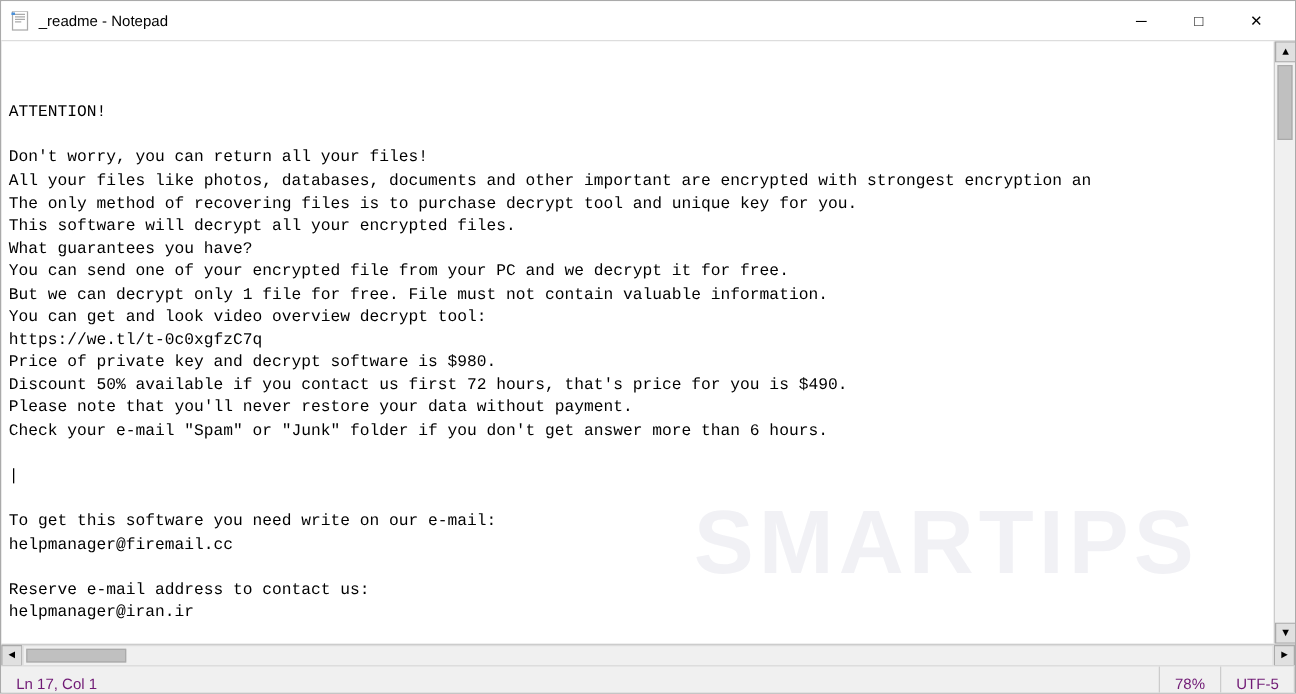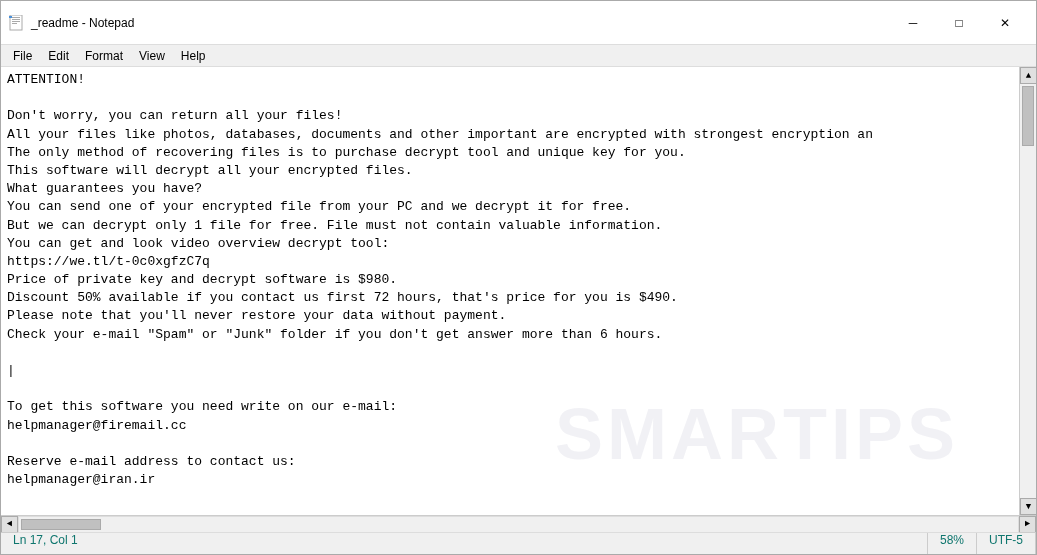--- a/index.html
+++ b/index.html
@@ -21,21 +21,21 @@
       background: #fff;
       border: 1px solid #aaa;
       display: flex;
       flex-direction: column;
       box-shadow: 2px 2px 8px rgba(0,0,0,0.3);
     }
 
     
     .title-bar {
       background: #fff;
-      height: 44px;
+      height: 32px;
       display: flex;
       align-items: center;
       padding: 0 8px;
       border-bottom: 1px solid #ddd;
       user-select: none;
     }
     .title-bar-icon {
       width: 16px;
       height: 16px;
       margin-right: 6px;
@@ -88,20 +88,21 @@
     .text-container {
       flex: 1;
       position: relative;
       overflow: hidden;
       display: flex;
     }
     .text-area-wrapper {
       flex: 1;
       overflow: auto;
       position: relative;
+      margin-top: 44px;
     }
     .notepad-content {
       padding: 4px 6px;
       font-family: 'Courier New', Courier, monospace;
       font-size: 13px;
       color: #000;
       white-space: pre;
       line-height: 1.4;
       min-height: 100%;
       min-width: 100%;
@@ -169,25 +170,25 @@
       height: 22px;
       background: #f0f0f0;
       border-top: 1px solid #ccc;
       display: flex;
       align-items: center;
     }
     .status-section {
       padding: 0 12px;
       font-family: 'Segoe UI', Arial, sans-serif;
       font-size: 12px;
-      color: #0f766e;
+      color: #701a75;
       border-right: 1px solid #ccc;
       height: 100%;
       display: flex;
-      align-items: flex-start;
+      align-items: flex-end;
     }
     .status-section:first-child {
       flex: 1;
     }
     .scrollbar-h-container {
       display: flex;
       align-items: center;
       background: #f0f0f0;
       border-top: 1px solid #ccc;
       height: 17px;
@@ -243,27 +244,20 @@
       </svg>
     </span>
     <span class="title-bar-text">_readme - Notepad</span>
     <div class="title-bar-controls">
       <button class="title-btn">─</button>
       <button class="title-btn">□</button>
       <button class="title-btn close">✕</button>
     </div>
   </div>
 
-  <div class="menu-bar">
-    <span class="menu-item">File</span>
-    <span class="menu-item">Edit</span>
-    <span class="menu-item">Format</span>
-    <span class="menu-item">View</span>
-    <span class="menu-item">Help</span>
-  </div>
 
   <div class="text-container">
     <div class="text-area-wrapper">
       <div style="position:relative; min-height:100%;">
         <div class="watermark">SMARTIPS</div>
         <pre class="notepad-content">ATTENTION!
 
 Don't worry, you can return all your files!
 All your files like photos, databases, documents and other important are encrypted with strongest encryption an
 The only method of recovering files is to purchase decrypt tool and unique key for you.
@@ -306,20 +300,20 @@
         <div class="scrollbar-h-thumb"></div>
       </div>
       <div class="scrollbar-h-btn">►</div>
     </div>
 
     <div class="status-bar">
       <div class="status-section">
         <span>Ln 17, Col 1</span>
       </div>
       <div class="status-section">
-        <span>58%</span>
+        <span>78%</span>
       </div>
       <div class="status-section">
         <span>UTF-5</span>
       </div>
     </div>
   </div>
 </div>
 
 </body></html>

